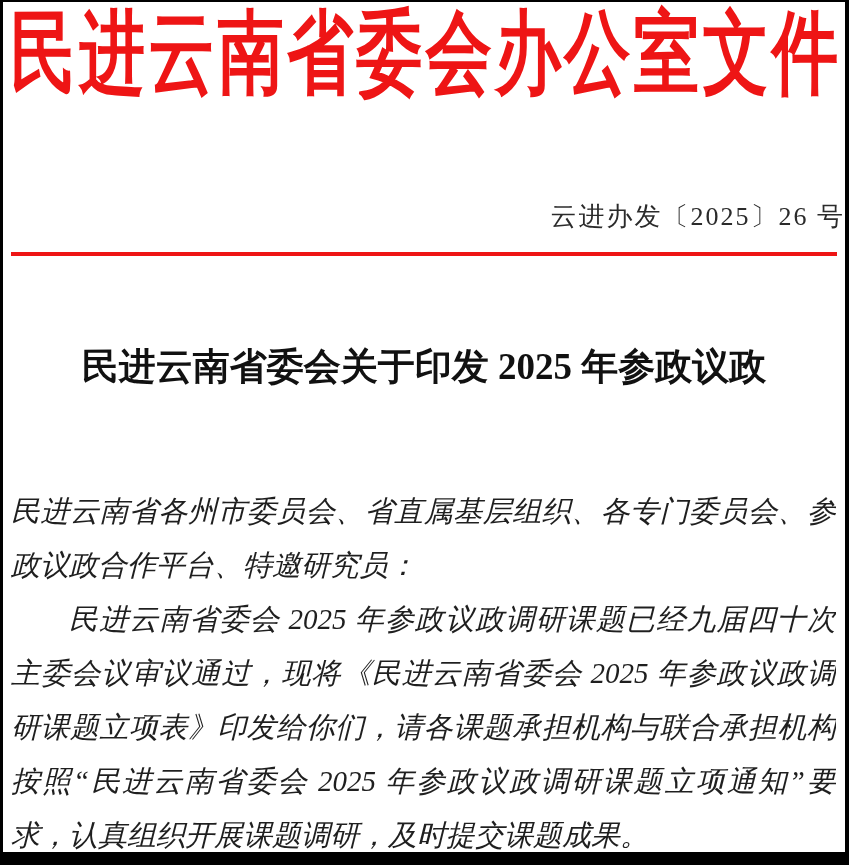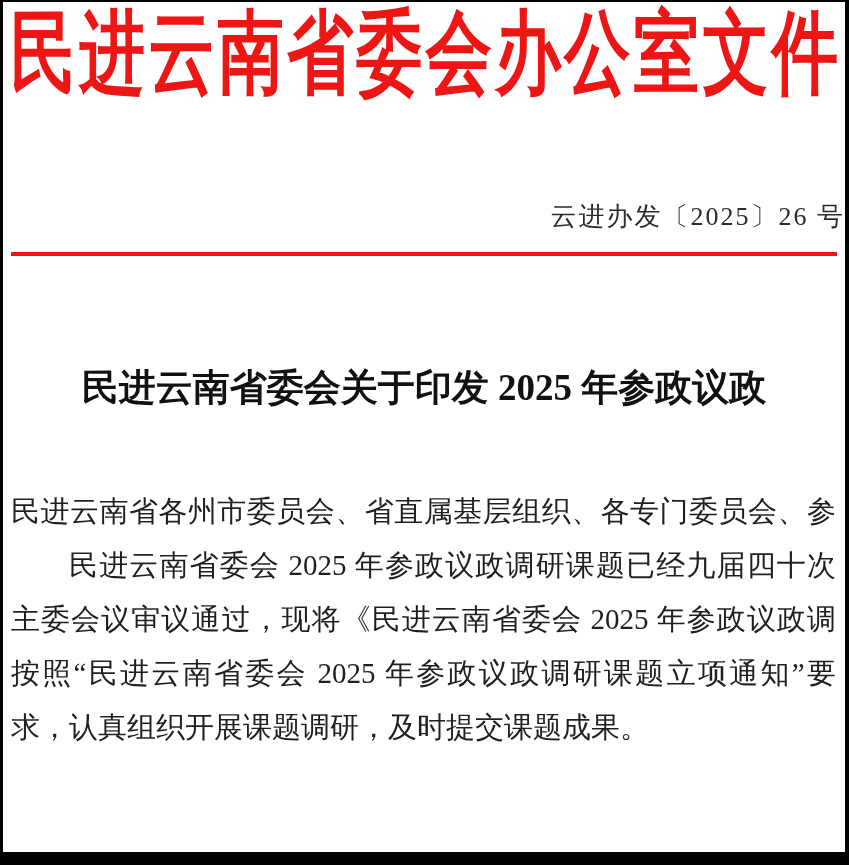--- a/index.html
+++ b/index.html
@@ -54,21 +54,21 @@
   .red-line {
     position: absolute;
     top: 250px;
     left: 8px;
     right: 8px;
     height: 4px;
     background: var(--header-red);
   }
   .doc-title {
     position: absolute;
-    top: 360px;
+    top: 339px;
     left: 20px;
     right: 20px;
     text-align: center;
     font-weight: bold;
     font-size: 37px;
     line-height: 52px;
     color: #111111;
   }
   .body-text {
     position: absolute;
@@ -76,20 +76,21 @@
     left: 8px;
     right: 9px;
     font-size: 29px;
     line-height: 54px;
     color: var(--text-black);
   }
   .body-text .line {
     height: 54px;
     overflow: hidden;
     white-space: normal;
+    font-style: italic;
   }
   .body-text .line.just {
     text-align: justify;
     text-align-last: justify;
   }
   .body-text .line.indent {
     text-indent: 2em;
   }
   .bottom-band {
     position: absolute;
@@ -110,21 +111,23 @@
   <div class="doc-number">云进办发〔2025〕26 号</div>
 
   <div class="red-line"></div>
 
   <div class="doc-title">
     <div class="t-line">民进云南省委会关于印发 2025 年参政议政</div>
   </div>
 
   <div class="body-text">
     <div class="line just">民进云南省各州市委员会、省直属基层组织、各专门委员会、参</div>
+    <div class="line">政议政合作平台、特邀研究员：</div>
     <div class="line just indent">民进云南省委会 2025 年参政议政调研课题已经九届四十次</div>
     <div class="line just">主委会议审议通过，现将《民进云南省委会 2025 年参政议政调</div>
+    <div class="line just">研课题立项表》印发给你们，请各课题承担机构与联合承担机构</div>
     <div class="line just">按照“民进云南省委会 2025 年参政议政调研课题立项通知”要</div>
     <div class="line">求，认真组织开展课题调研，及时提交课题成果。</div>
   </div>
 
   <div class="bottom-band"></div>
 
 </div>
 
 </body></html>

